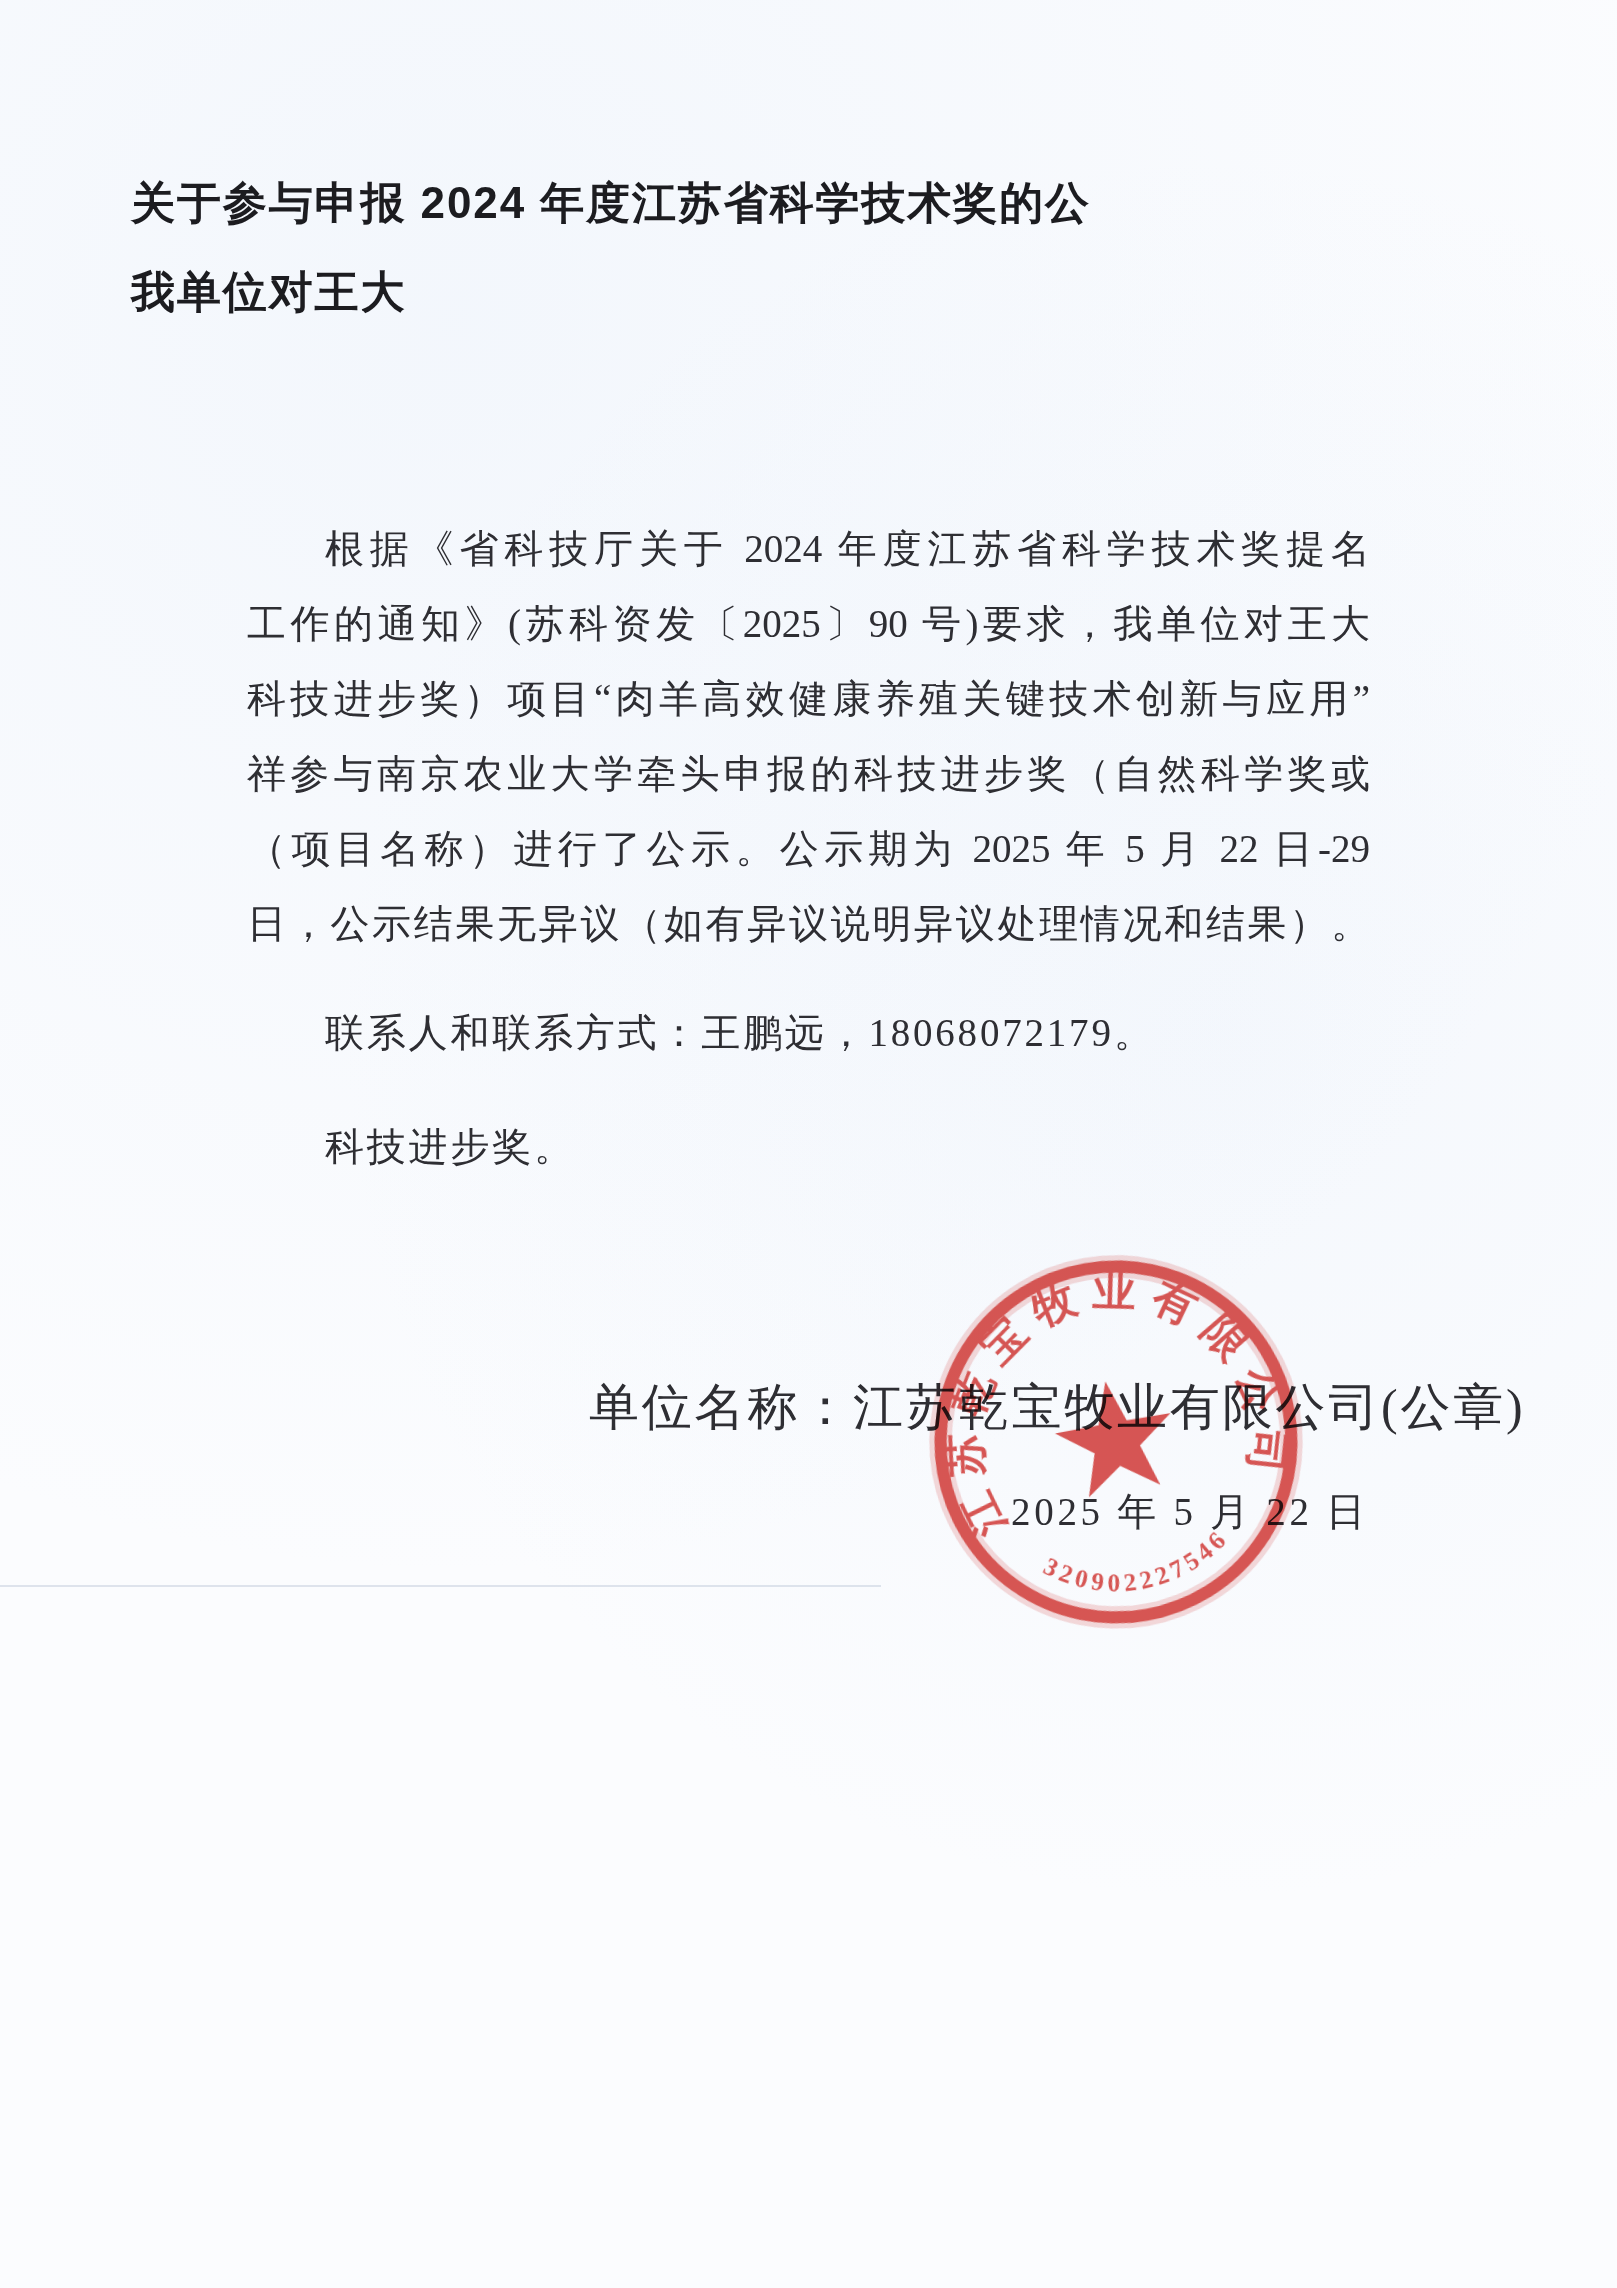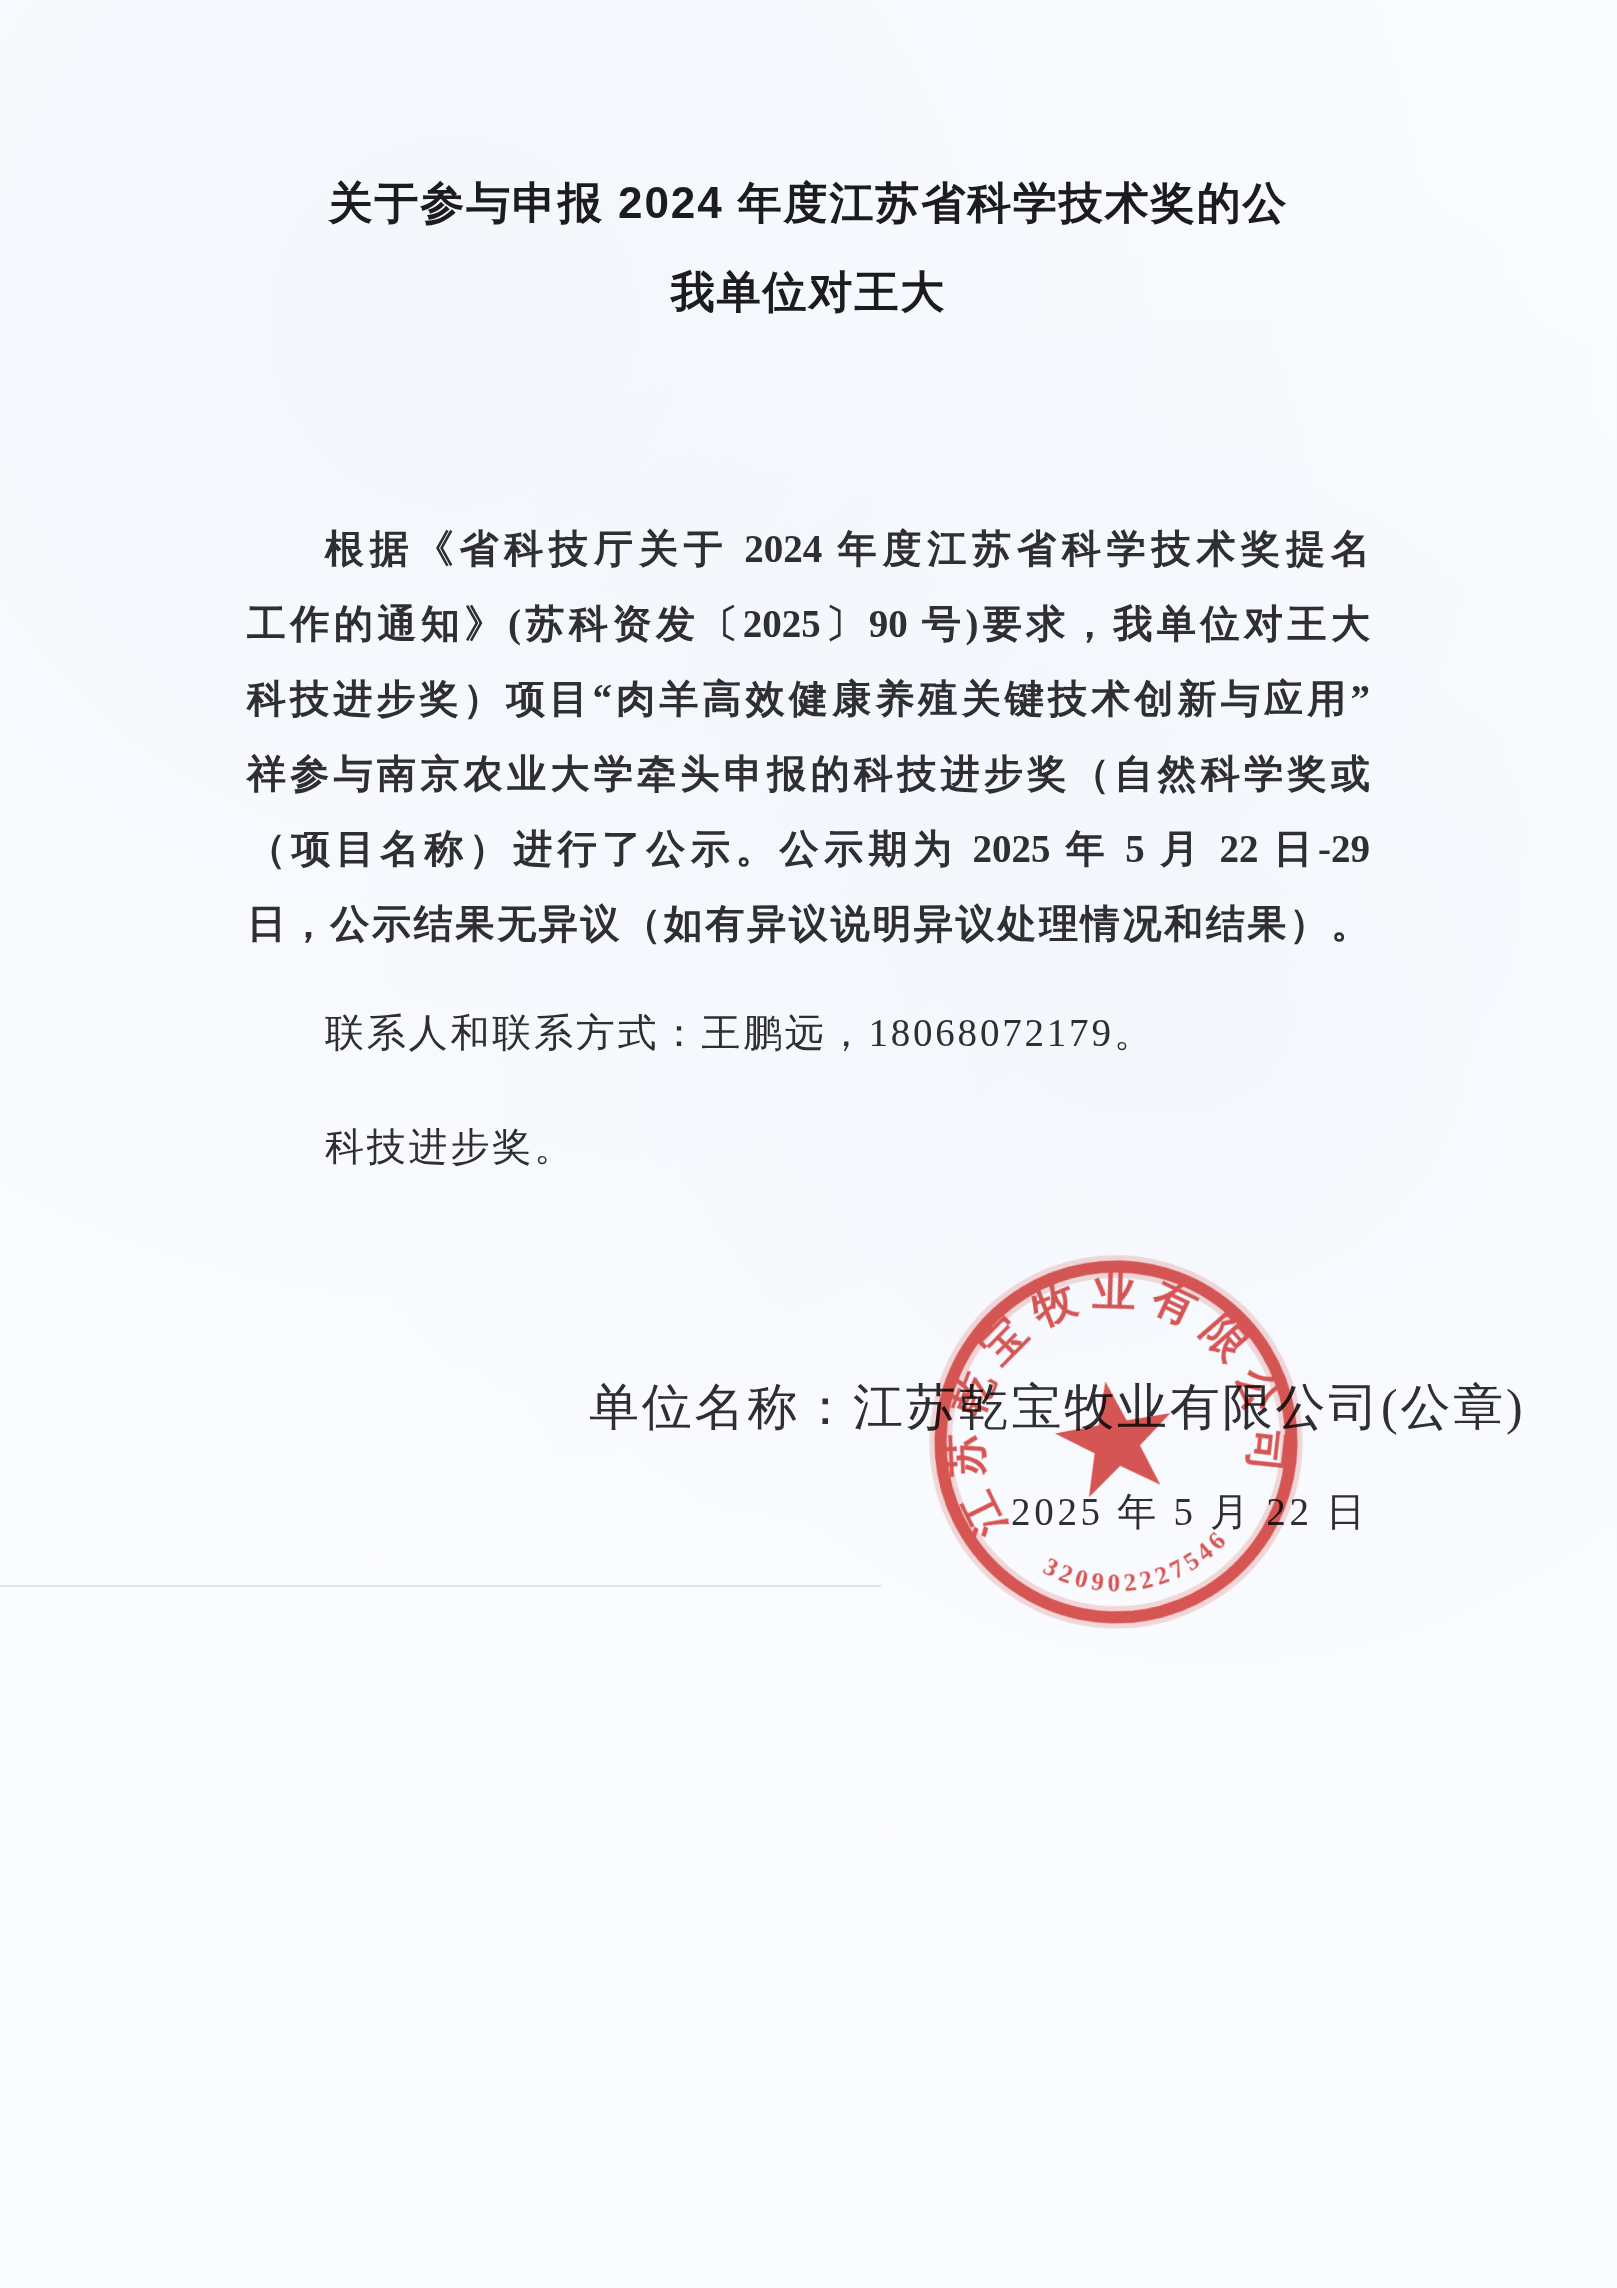--- a/index.html
+++ b/index.html
@@ -12,42 +12,40 @@
     background:
       radial-gradient(circle at 28% 14%, rgba(214,228,246,.22), transparent 55%),
       radial-gradient(circle at 75% 45%, rgba(214,228,246,.18), transparent 50%),
       #fbfcfe;
     overflow: hidden;
     color: #26262b;
   }
 
   .doc-title {
     position: absolute; left: 131px; right: 131px; top: 158px;
-    text-align: center;
     font-family: "Liberation Sans", sans-serif;
     font-weight: bold;
     font-size: 44px;
     line-height: 89px;
     color: #1c1c20;
     letter-spacing: 1.9px;
   }
 
   .body-block {
     position: absolute; left: 247px; top: 511px; width: 1123px;
     font-family: "Liberation Serif", serif;
     font-size: 39px;
     color: #2e2e33;
   }
   .body-line {
     line-height: 75px;
     height: 75px;
     text-align: justify;
     text-align-last: justify;
     white-space: nowrap;
-    font-weight: bold;
   }
   .body-line.first { text-indent: 2em; }
 
   .contact-line, .closing-line {
     position: absolute; left: 247px; width: 1123px;
     font-family: Liberation Serif, serif;
     font-size: 39px; line-height: 56px;
     color: #2e2e33;
     text-indent: 2em;
     letter-spacing: 2.8px;

